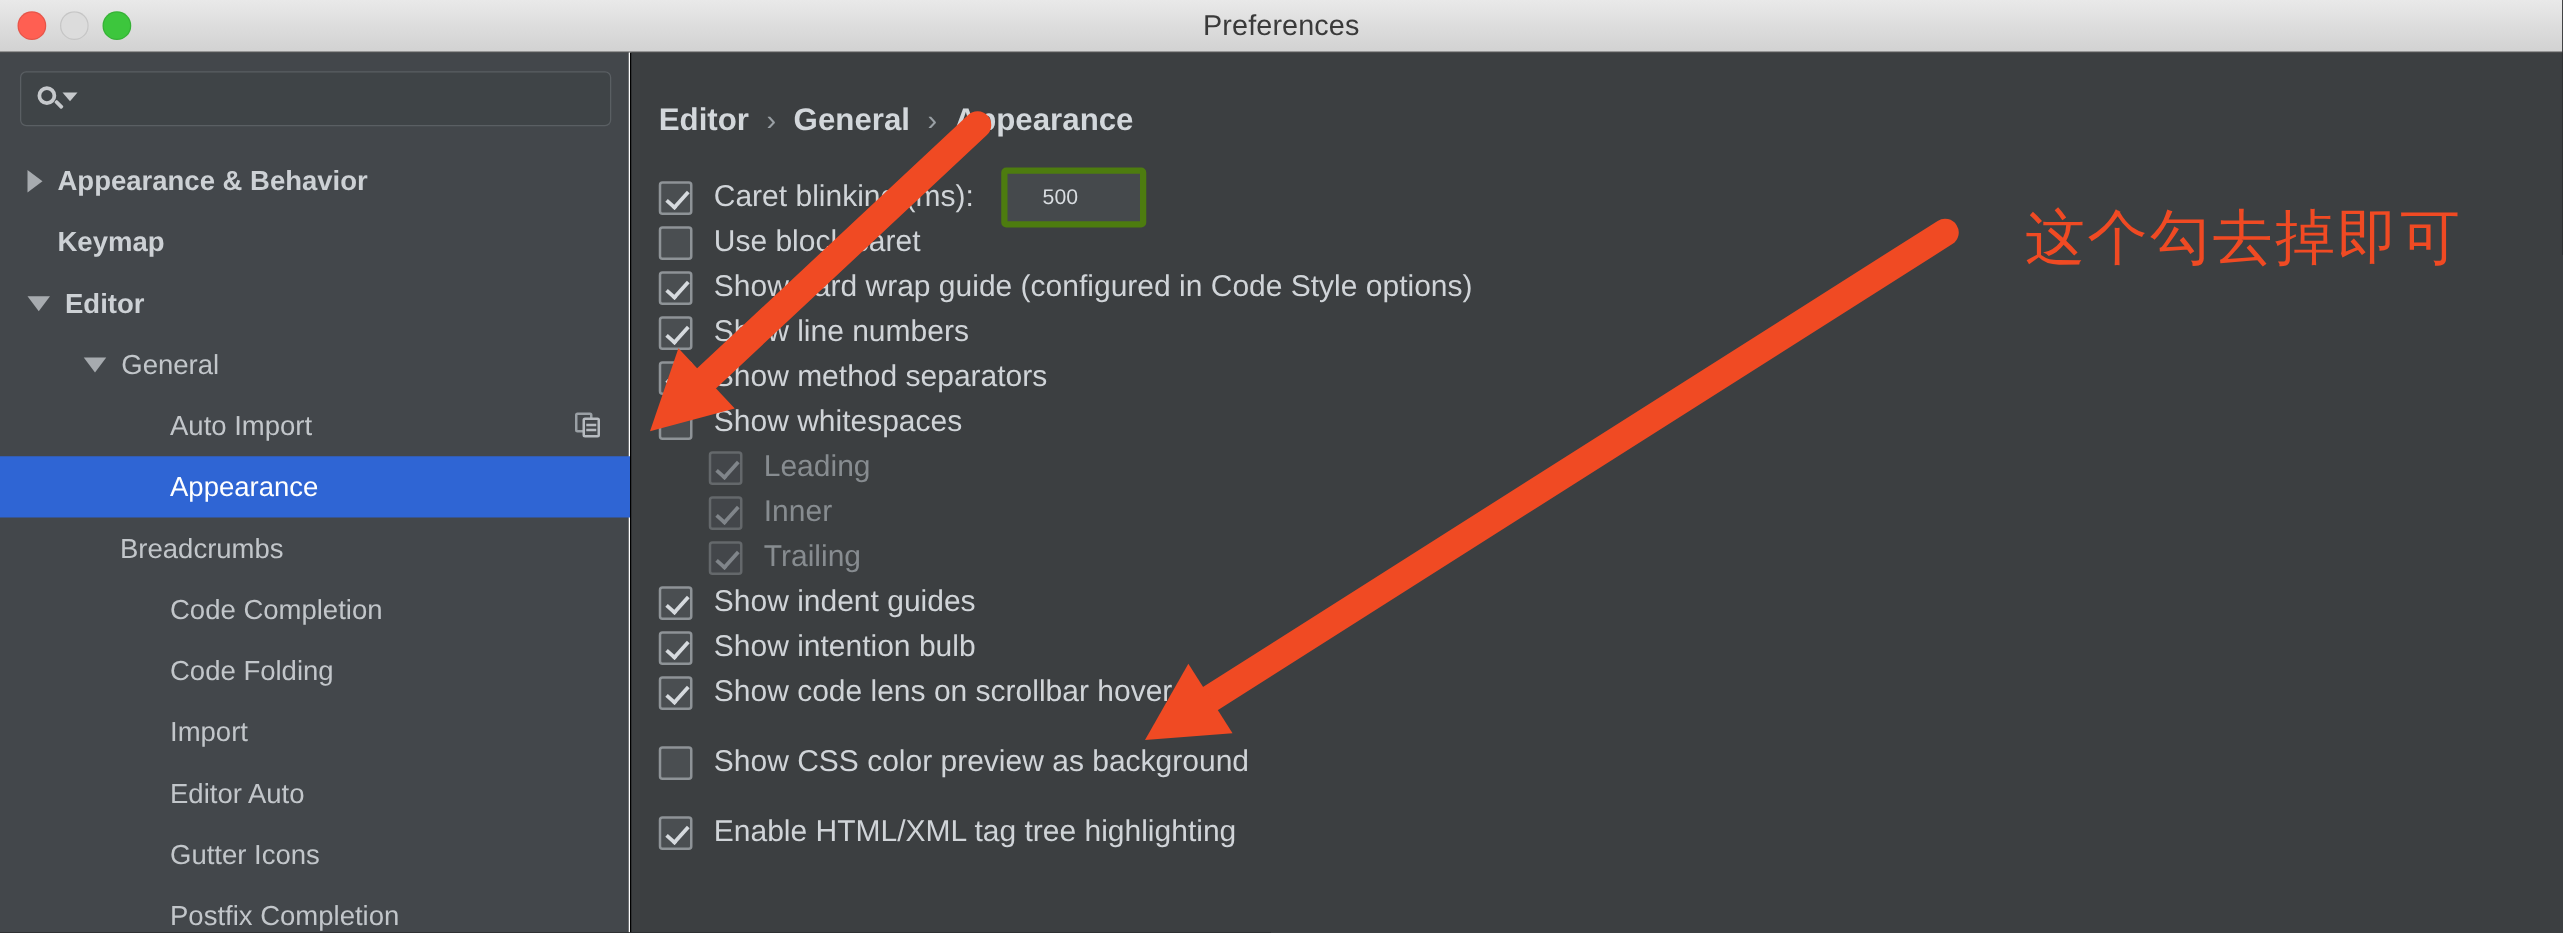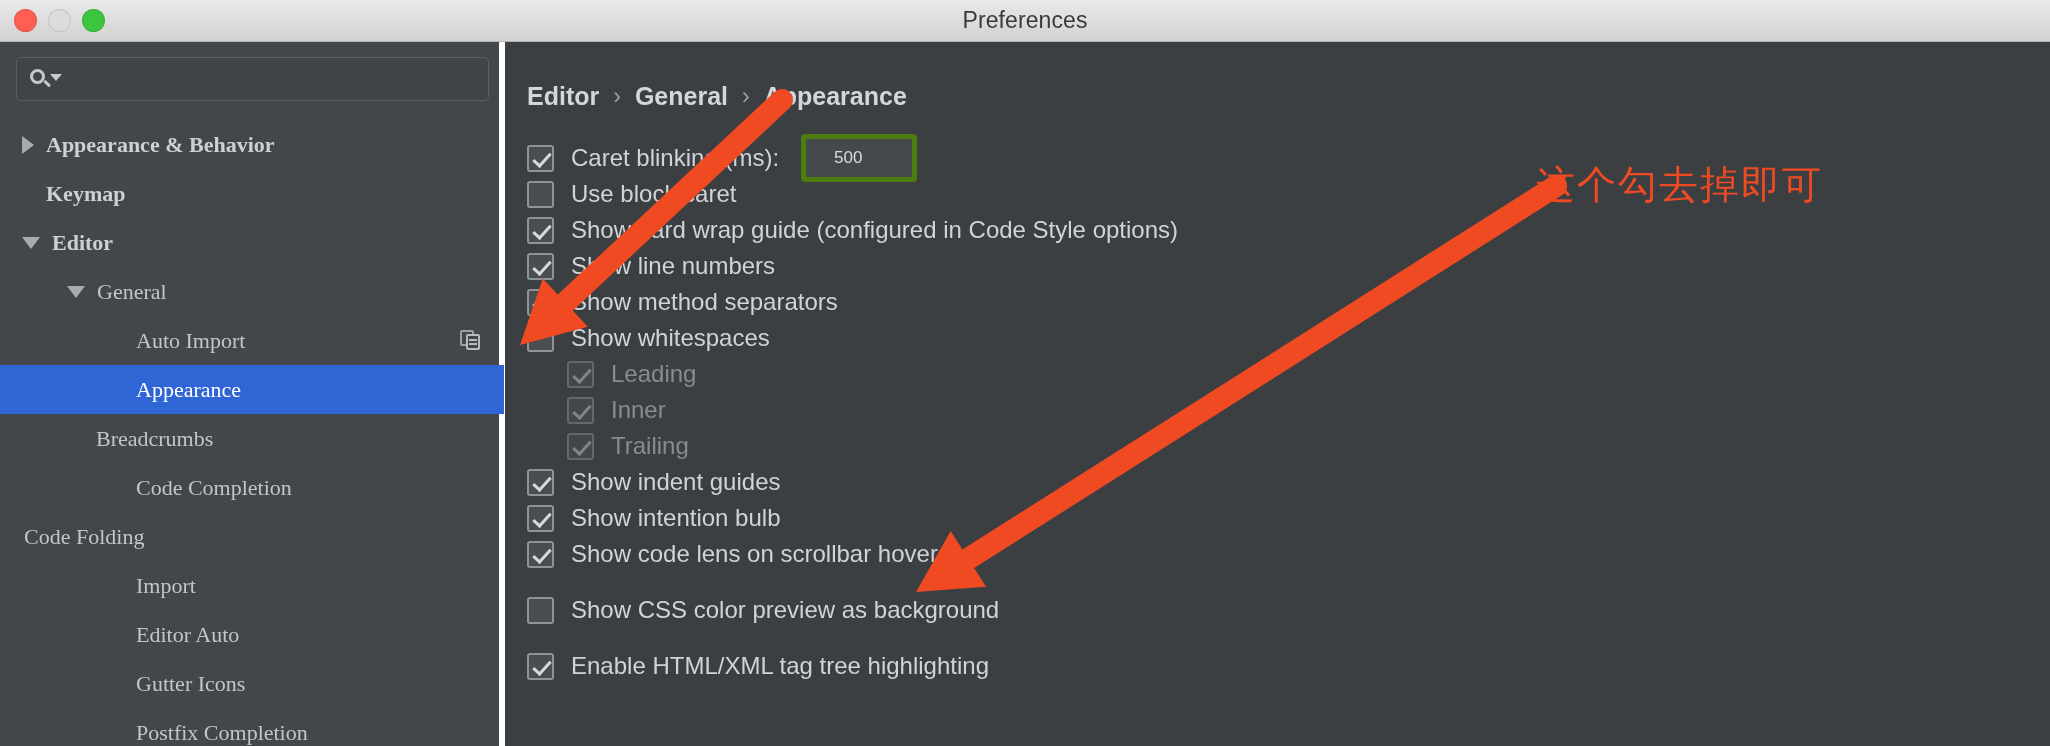--- a/index.html
+++ b/index.html
@@ -5,21 +5,21 @@
   * { box-sizing: border-box; }
   html, body {
     margin: 0; padding: 0;
     background: #3c3f41;
     font-family: "Liberation Sans", "DejaVu Sans", sans-serif;
   }
   #root {
     position: relative;
     width: 2050px; height: 746px;
     overflow: hidden;
-    background: #ffffff;
+    background: #000000;
   }
 
   
   .titlebar {
     position: absolute; top: 0; left: 0;
     width: 2050px; height: 42px;
     background: linear-gradient(to bottom, #e9e9e9 0%, #dcdcdc 55%, #d2d2d2 100%);
     border-bottom: 1px solid #b4b4b4;
     display: flex; align-items: center;
   }
@@ -37,22 +37,21 @@
   .win-title {
     width: 100%; text-align: center;
     font-size: 23px; color: #3a3a3a; letter-spacing: .1px;
   }
 
   
   .sidebar {
     position: absolute; left: 0; top: 42px;
     width: 504px; height: 704px;
     background: #43474b;
-    border-right: 5px solid #ffffff;
-    font-family: Liberation Serif, serif;
+    border-right: 1px solid #ffffff;
   }
   .search-box {
     position: absolute; left: 16px; top: 15px;
     width: 473px; height: 44px;
     background: #3f4447;
     border: 1px solid #5a5f63;
     border-radius: 5px;
     display: flex; align-items: center;
   }
   .search-icon {
@@ -197,23 +196,23 @@
   }
 
   
   .anno-layer {
     position: absolute; left: 0; top: 0;
     width: 2050px; height: 746px;
     pointer-events: none;
   }
   .anno-text {
     position: absolute;
-    left: 1536px; top: 158px;
+    left: 1620px; top: 158px;
     color: #f04a23;
-    font-size: 39px;
+    font-size: 48px;
     letter-spacing: 2px;
     font-family: Liberation Mono, monospace;
     white-space: nowrap;
   }
 </style>
 </head>
 <body>
 
 <div id="root">
 
@@ -267,21 +266,21 @@
           <span class="tree-label">Appearance</span>
         </div>
         <div class="tree-row" style="padding-left: 72px;">
           <span class="twisty none"></span>
           <span class="tree-label">Breadcrumbs</span>
         </div>
         <div class="tree-row" style="padding-left: 112px;">
           <span class="twisty none"></span>
           <span class="tree-label">Code Completion</span>
         </div>
-        <div class="tree-row" style="">
+        <div class="tree-row" style="padding-left: 112px;">
           <span class="twisty none"></span>
           <span class="tree-label">Code Folding</span>
         </div>
         <div class="tree-row" style="padding-left: 112px;">
           <span class="twisty none"></span>
           <span class="tree-label">Import</span>
         </div>
         <div class="tree-row" style="padding-left: 112px;">
           <span class="twisty none"></span>
           <span class="tree-label">Editor Auto</span>

